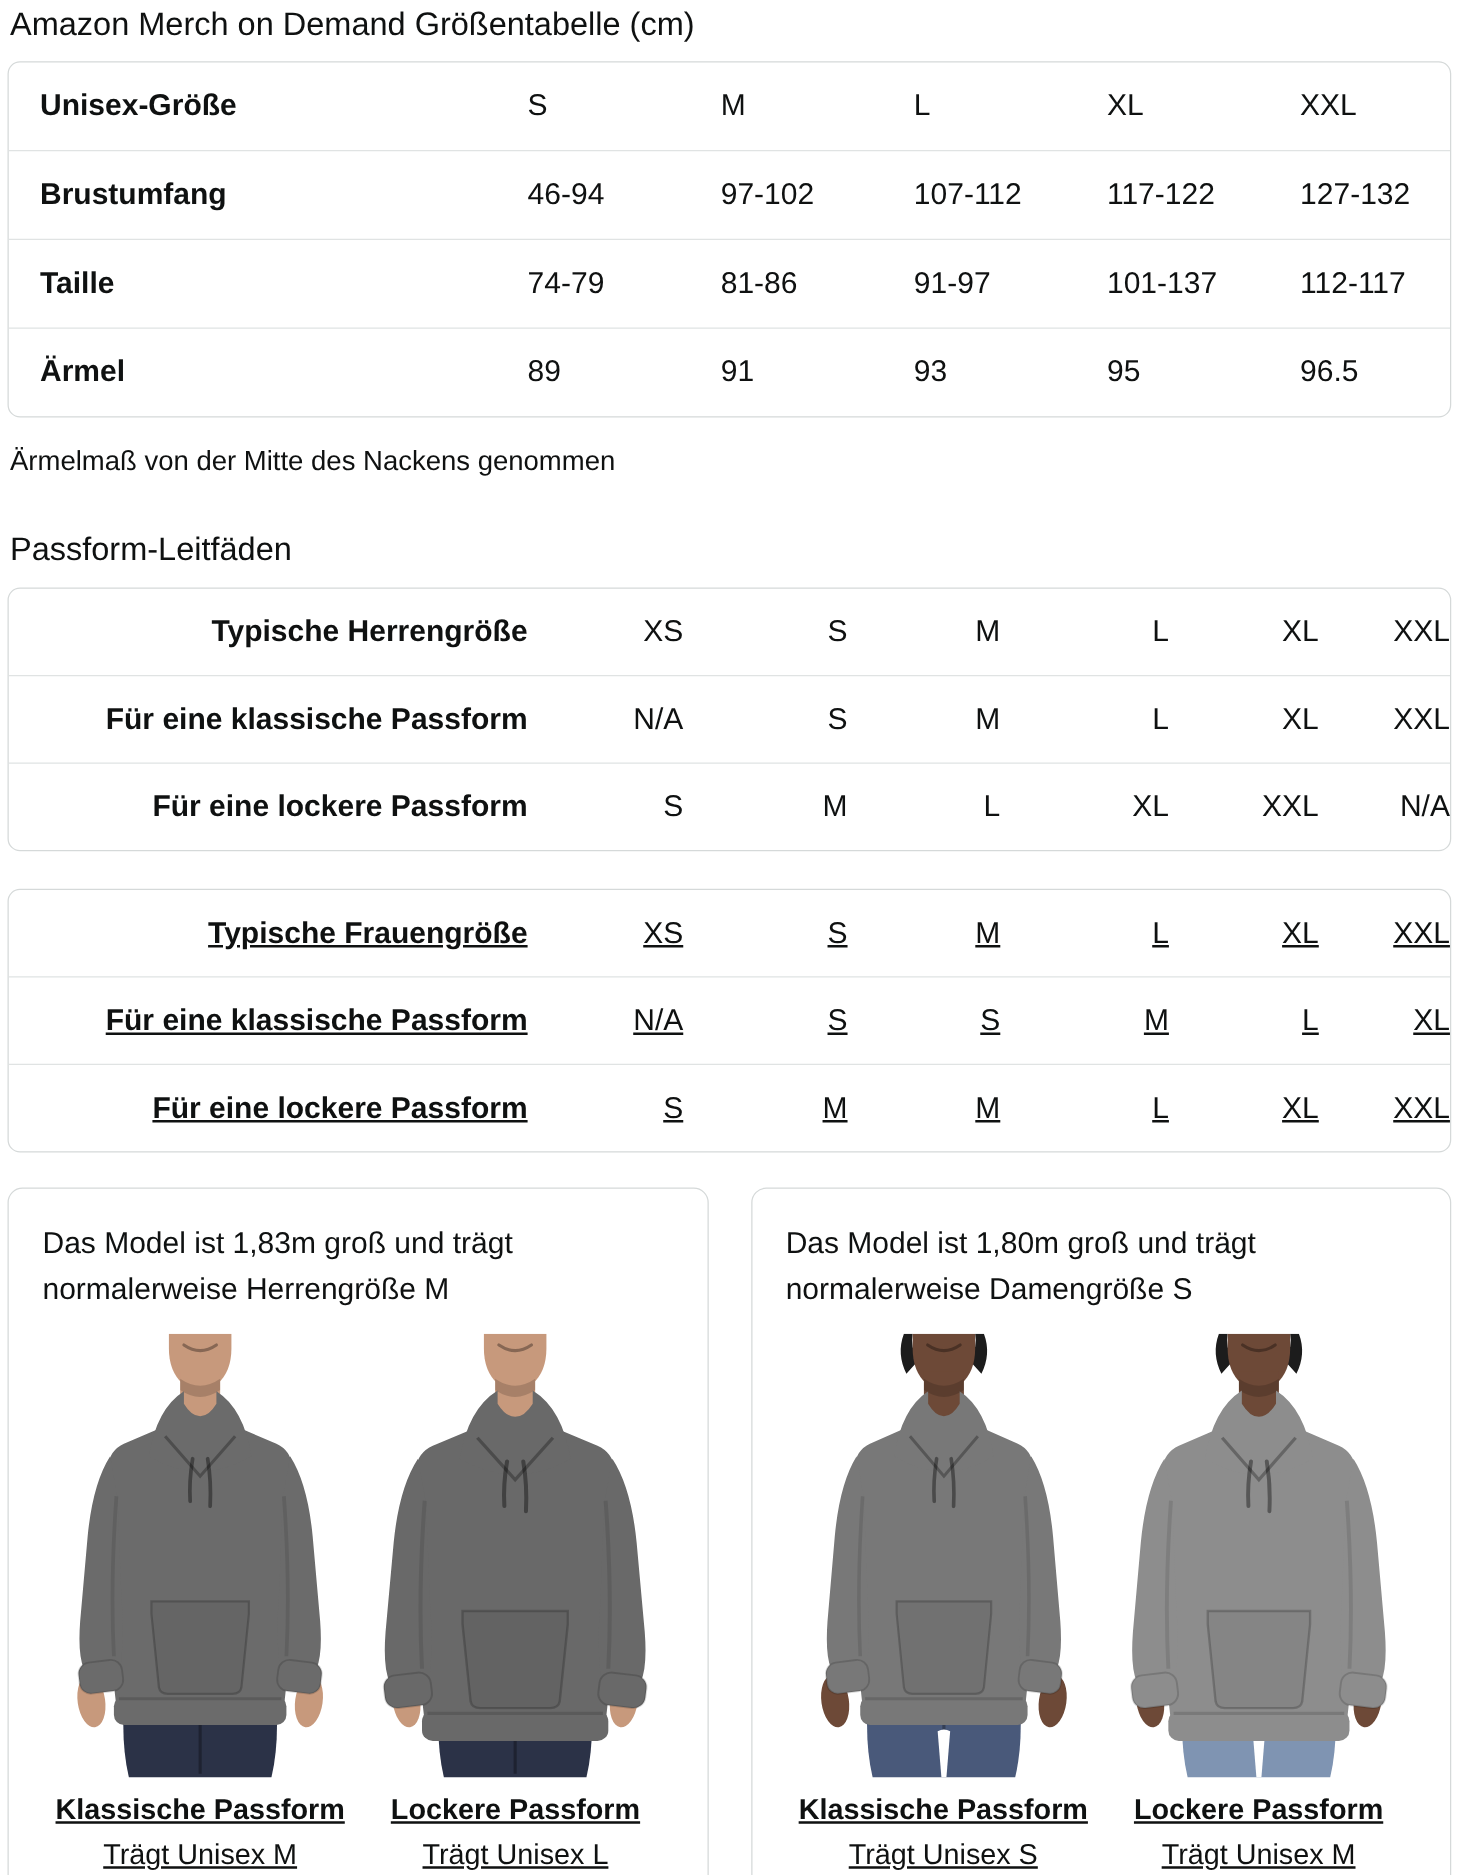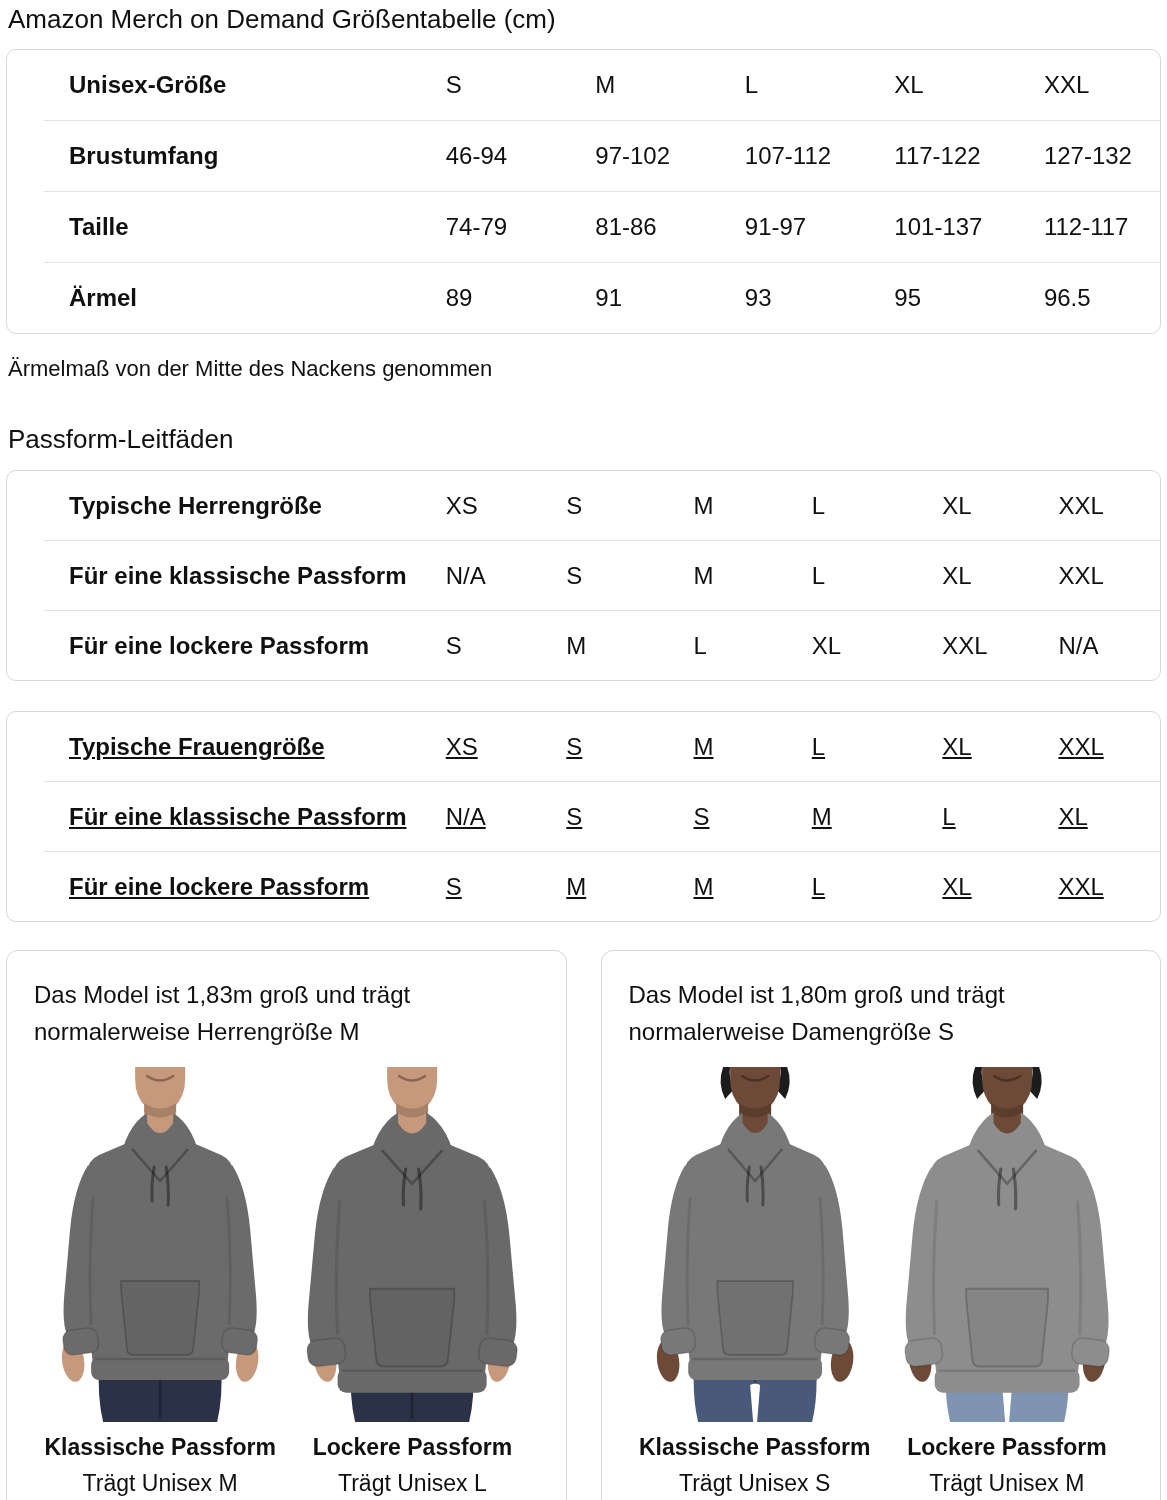--- a/index.html
+++ b/index.html
@@ -10,39 +10,39 @@
     font-family:"Liberation Sans",sans-serif;
   }
   .wrap{padding:0 6px;}
   .page-title{
     font-size:26px;line-height:32px;font-weight:400;
     margin:3px 0 14px 2px;
   }
   
   .tbl{
     border:1px solid var(--border,#d5d9d9);
-    border-radius:10px;overflow:hidden;background:#fff;padding-left:37px;
+    border-radius:10px;overflow:hidden;background:#fff;
   }
   .trow{display:grid;align-items:center;}
   .trow + .trow{border-top:1px solid var(--divider,#e0e3e3);}
   .t1 .trow{height:70px;grid-template-columns:36% 13.4% 13.4% 13.4% 13.4% 10.4%;}
-  .t2 .trow{height:69px;grid-template-columns:36% 10.8% 11.4% 10.6% 11.7% 10.4% 9.1%;}
+  .t2 .trow{height:69px;grid-template-columns:36% 10.8% 11.4% 10.6% 11.7% 10.4% 9.1%;text-align:right;}
   .cell{font-size:24px;white-space:nowrap;}
   .cell.lbl{font-weight:700;padding-left:25px;}
   .note{font-size:22px;margin:22px 0 0 2px;}
   .section-title{font-size:26px;font-weight:400;margin:42px 0 15px 2px;}
   .tbl + .tbl{margin-top:30px;text-decoration:underline;}
   
   .cards{display:flex;gap:34px;margin-top:28px;}
   .card{
     flex:1;border:1px solid var(--border,#d5d9d9);
     border-radius:12px;padding:25px 27px 18px;background:#fff;
   }
   .card-desc{font-size:24px;line-height:37px;}
-  .photos{display:flex;gap:0;margin-top:17px;}
+  .photos{display:flex;gap:0;margin-top:17px;text-decoration:underline;}
   .photo{flex:1;min-width:0;}
   .photo svg{display:block;width:100%;height:355px;background:#fff;}
   .caption{text-align:center;margin-top:10px;}
   .cap-title{font-size:23px;font-weight:700;line-height:30px;}
   .cap-sub{font-size:23px;line-height:30px;margin-top:6px;}
   
   .f-skin{fill:var(--skin,#c79a7e);}
   .f-jeans{fill:var(--jeans,#2b3247);}
   .f-hoodie{fill:var(--hoodie,#6b6b6b);}
   .hair{fill:#1c1c1c;display:none;}

